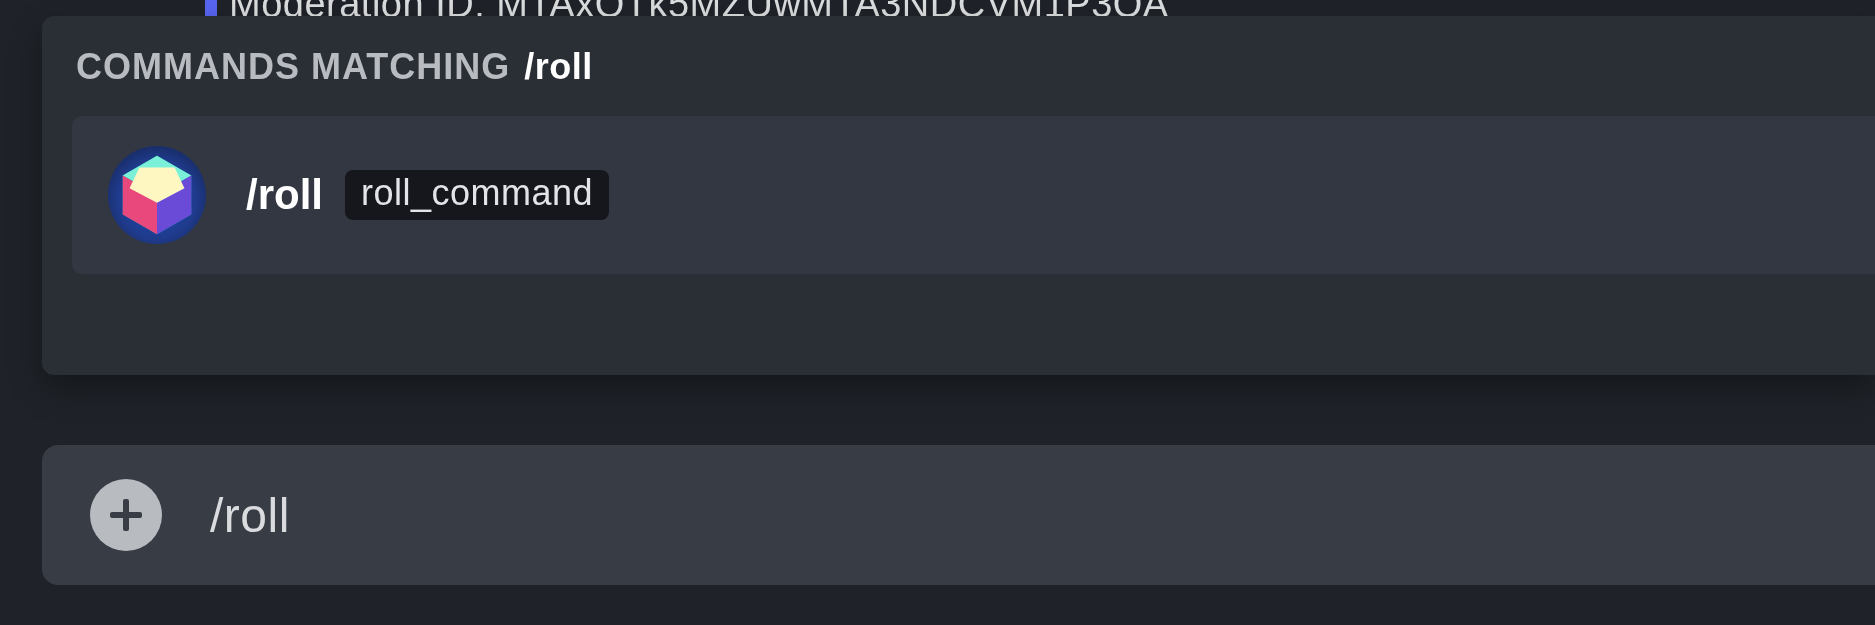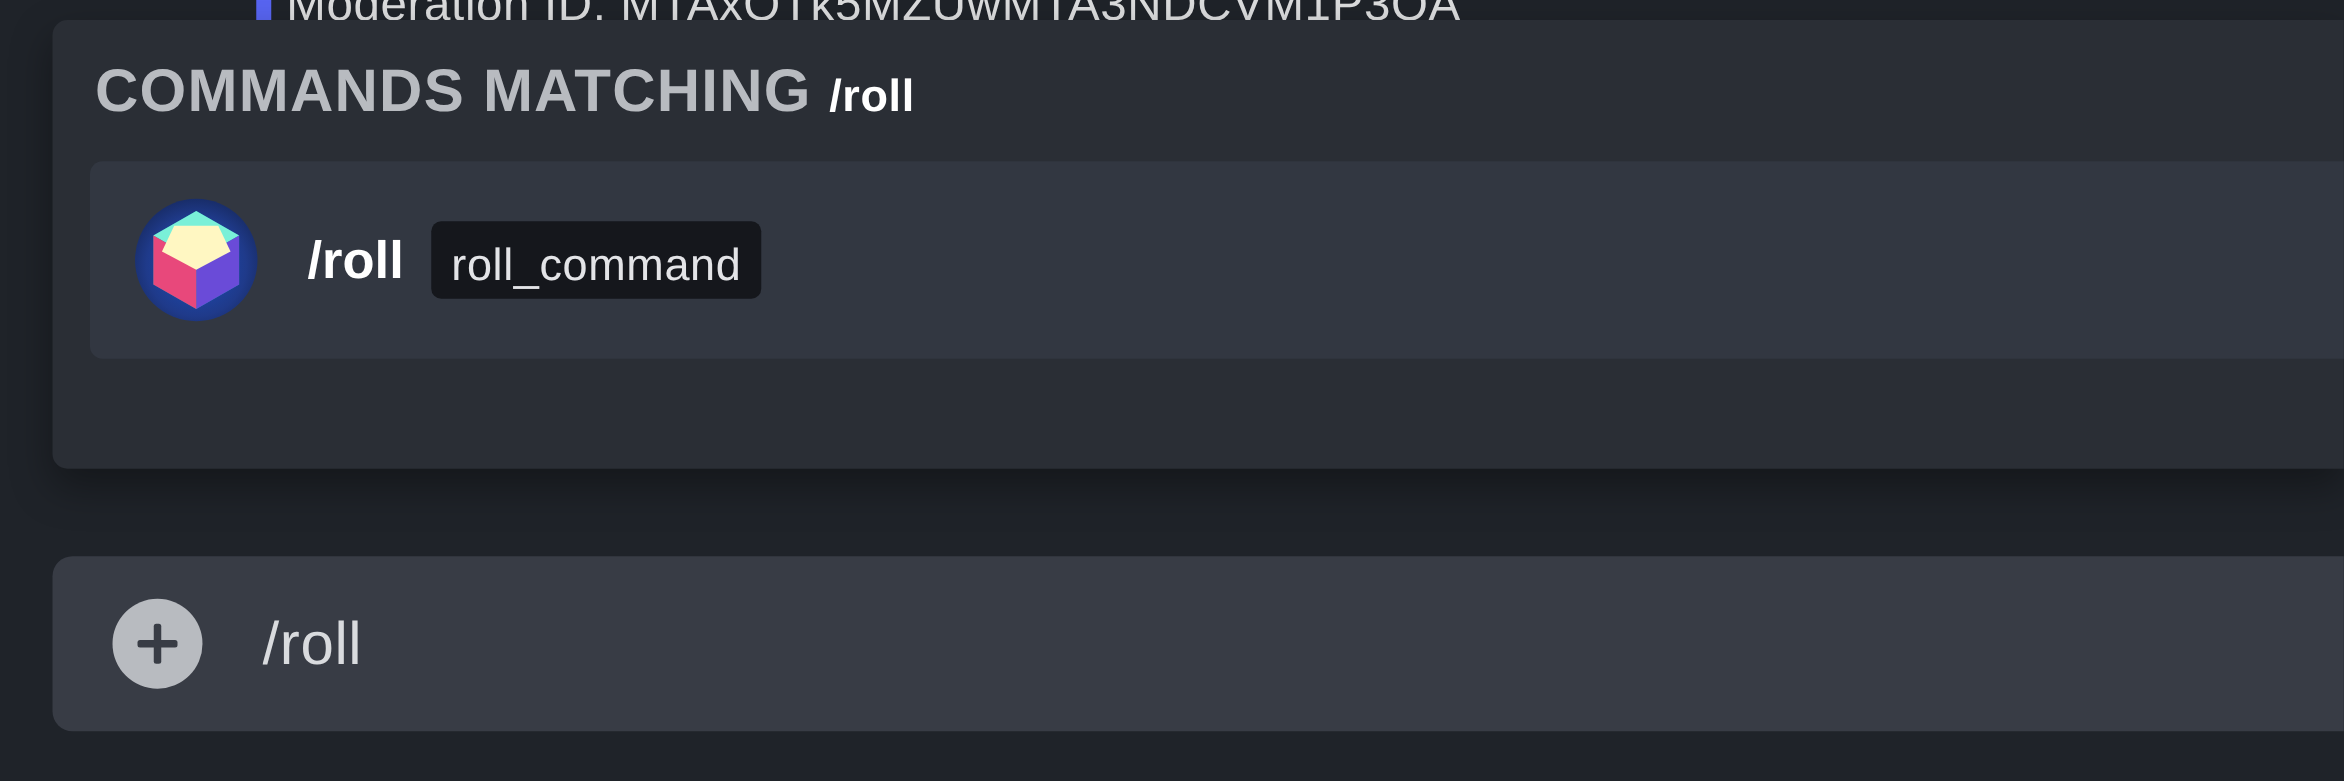--- a/index.html
+++ b/index.html
@@ -56,21 +56,21 @@
   }
 
   .popover-header {
     display: flex;
     align-items: baseline;
     gap: 14px;
     padding-left: 4px;
   }
   .popover-header-label {
     color: #b8bbc0;
-    font-size: 48px;
+    font-size: 36px;
     font-weight: 600;
     letter-spacing: 1px;
     text-transform: uppercase;
   }
   .popover-header-query {
     color: #ffffff;
     font-size: 36px;
     font-weight: 700;
     letter-spacing: 0.5px;
   }
@@ -108,21 +108,21 @@
   .command-name {
     color: #ffffff;
     font-size: 42px;
     font-weight: 600;
   }
   .command-arg {
     background: #15171c;
     color: #e3e4e7;
     font-size: 36px;
     font-weight: 400;
-    padding: 14px 16px 6px;
+    padding: 2px 16px 6px;
     border-radius: 8px;
     letter-spacing: 0.5px;
   }
   .command-desc {
     color: #aeb2ba;
     font-size: 36px;
     font-weight: 400;
   }
 
   

